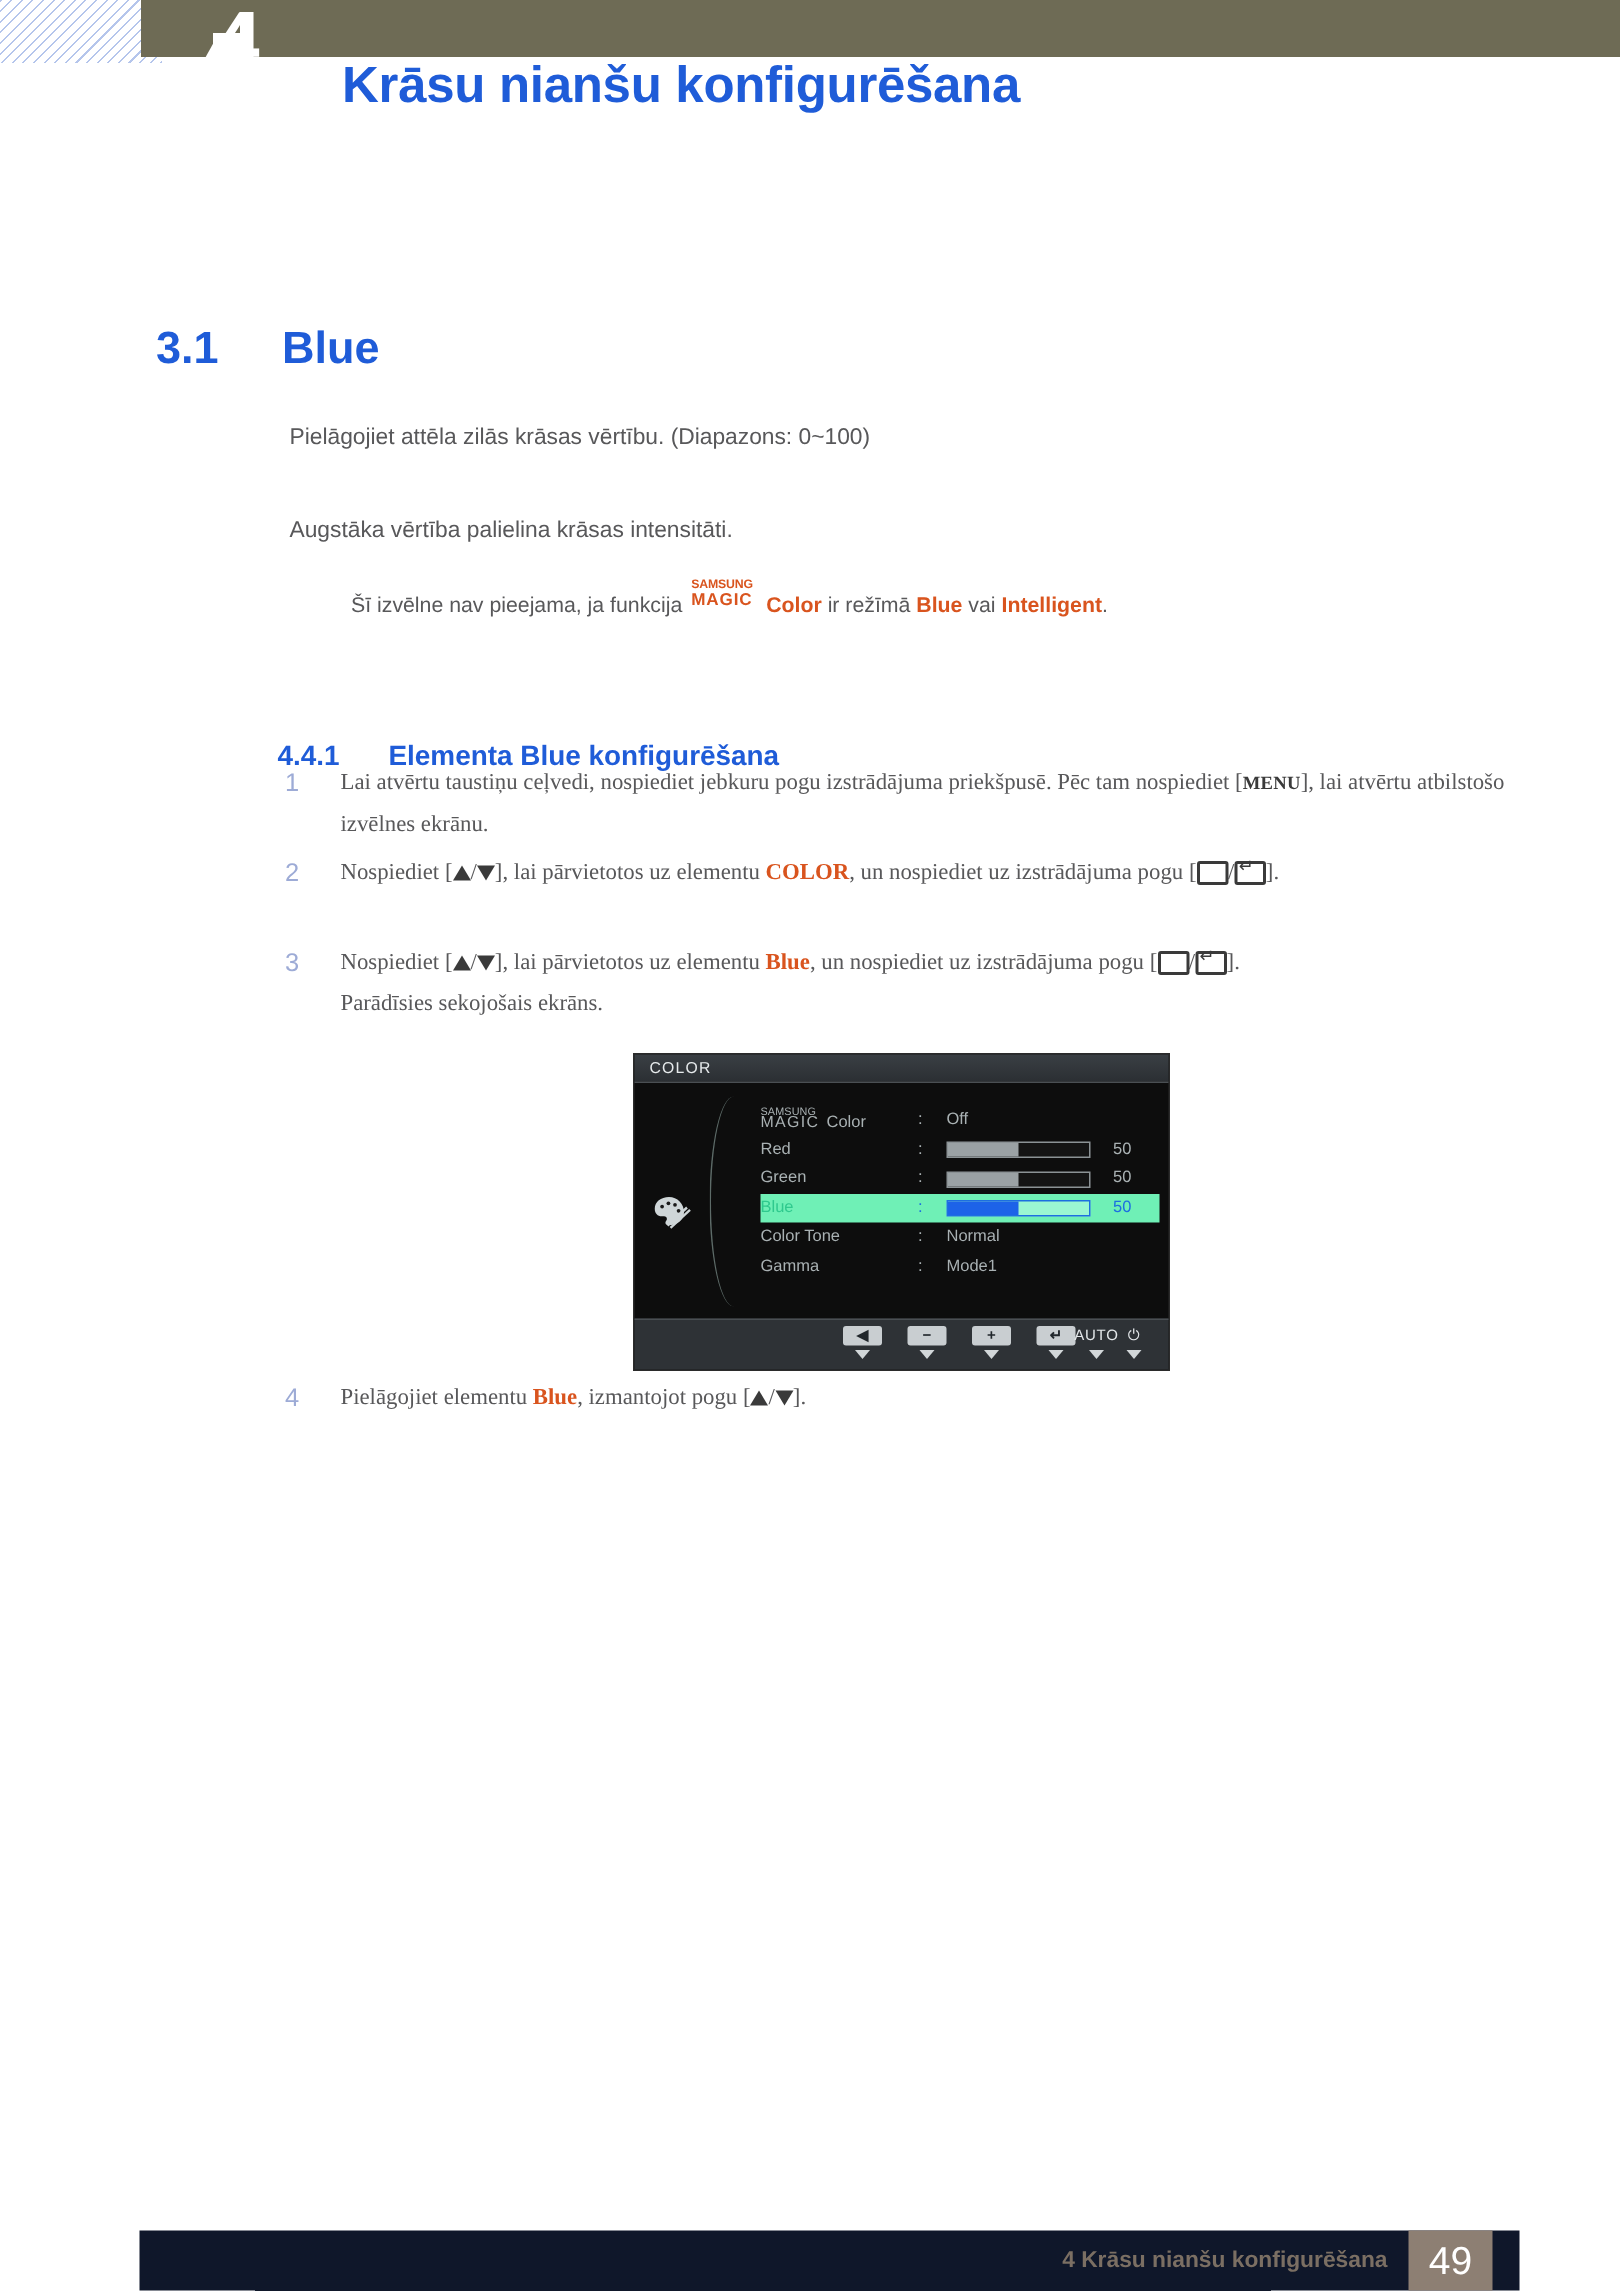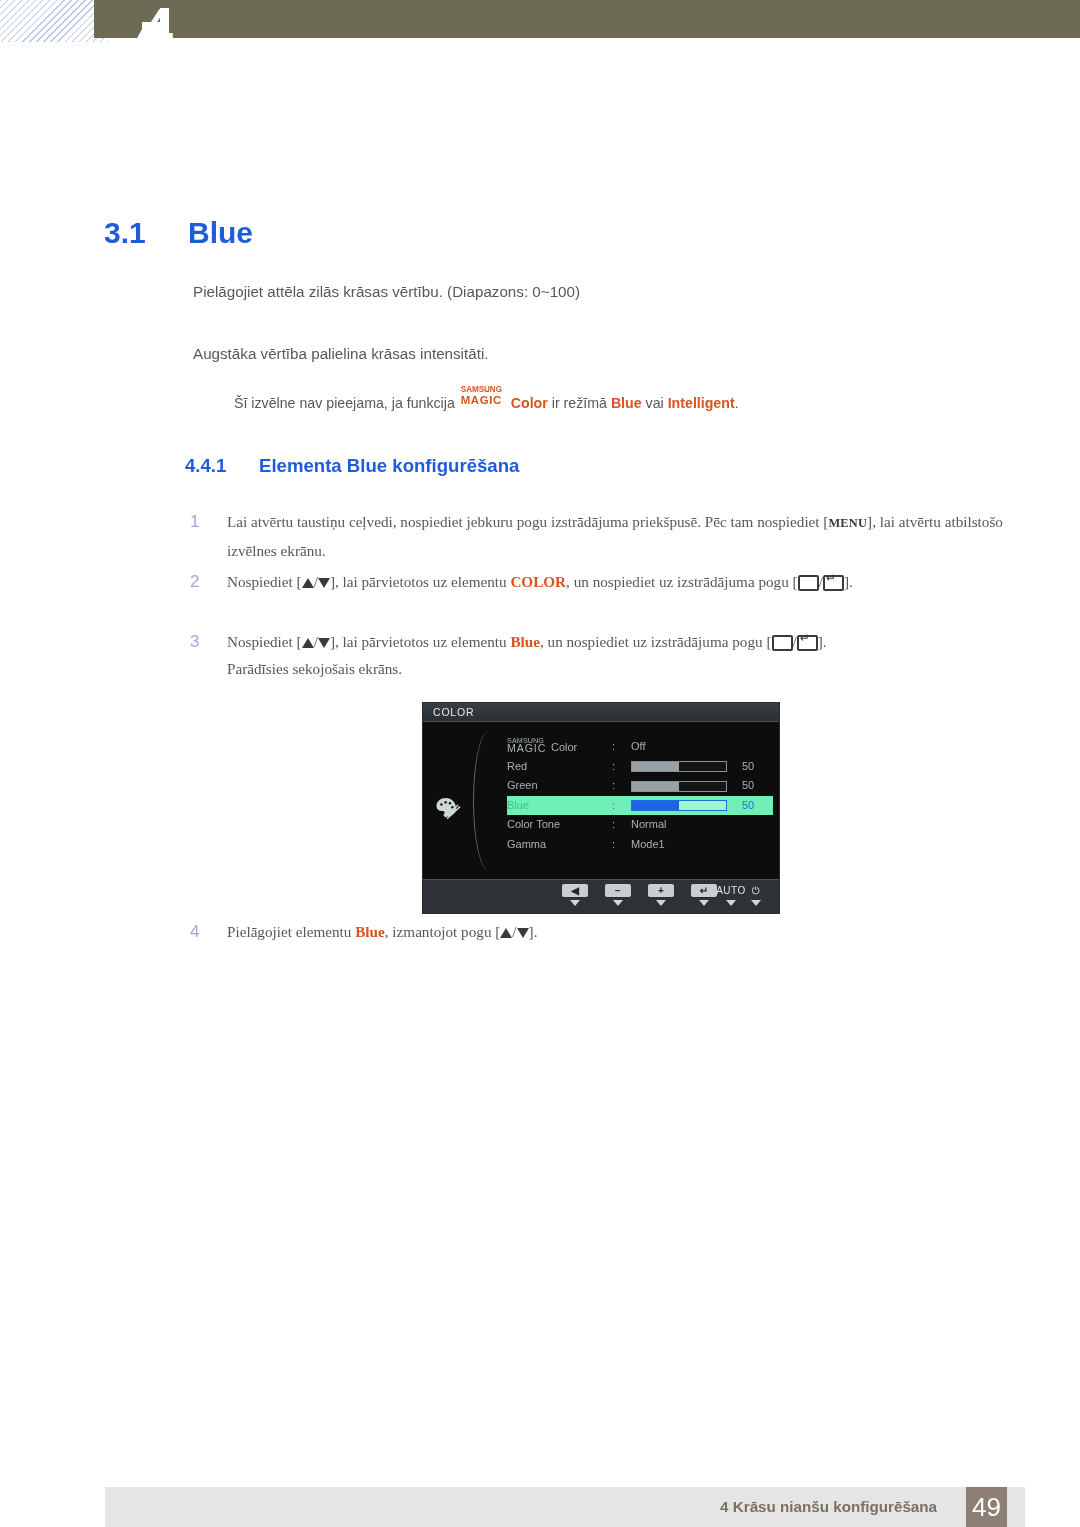--- a/index.html
+++ b/index.html
@@ -162,21 +162,21 @@
 
   .sub-heading {
     position: absolute;
     left: 185px;
     top: 455px;
     color: #1f5cd8;
     font-size: 18.6px;
     font-weight: bold;
     white-space: nowrap;
   }
-  .sub-heading .num { display: inline-block; width: 74px; }
+  .sub-heading .num { display: inline-block; width: 74px; margin-top: 38px; }
 
   .step {
     position: absolute;
     left: 190px;
     width: 830px;
     font-size: 15.2px;
     color: #58585a;
     line-height: 27px;
   }
   .step .marker {
@@ -411,56 +411,57 @@
     margin: 3px auto 0 auto;
     width: 0; height: 0;
     border-style: solid;
     border-width: 6px 5px 0 5px;
     border-color: #d2d7d9 transparent transparent transparent;
   }
 
   
   .page-footer {
     position: absolute;
-    left: 105px;
+    left: 93px;
     top: 1487px;
     width: 920px;
     height: 40px;
-    background: #e5e5e5;
+    background: #0f172a;
   }
   .footer-text {
     position: absolute;
     right: 88px;
     top: 11px;
     font-size: 15.2px;
     font-weight: bold;
     color: #7b6f63;
     white-space: nowrap;
   }
   .footer-page {
     position: absolute;
     right: 18px;
     top: 0;
-    width: 41px;
+    width: 56px;
     height: 40px;
     background: #8d7f73;
     color: #ffffff;
     font-size: 26px;
     line-height: 40px;
     text-align: center;
   }
 </style>
 </head>
 <body>
 
 <div class="page-header">
   <div class="header-hatch"></div>
   <div class="header-bar"></div>
   <div class="header-num-notch"></div>
   <div class="header-chapter-number">4</div>
+  <div class="header-title">Krāsu nianšu konfigurēšana</div>
 </div>
 
 <div class="content">
 
   <div class="sec-heading">
     <span class="num">3.1</span><span>Blue</span>
   </div>
 
   <div class="para para-1">Pielāgojiet attēla zilās krāsas vērtību. (Diapazons: 0~100)</div>
   <div class="para para-2">Augstāka vērtība palielina krāsas intensitāti.</div>

